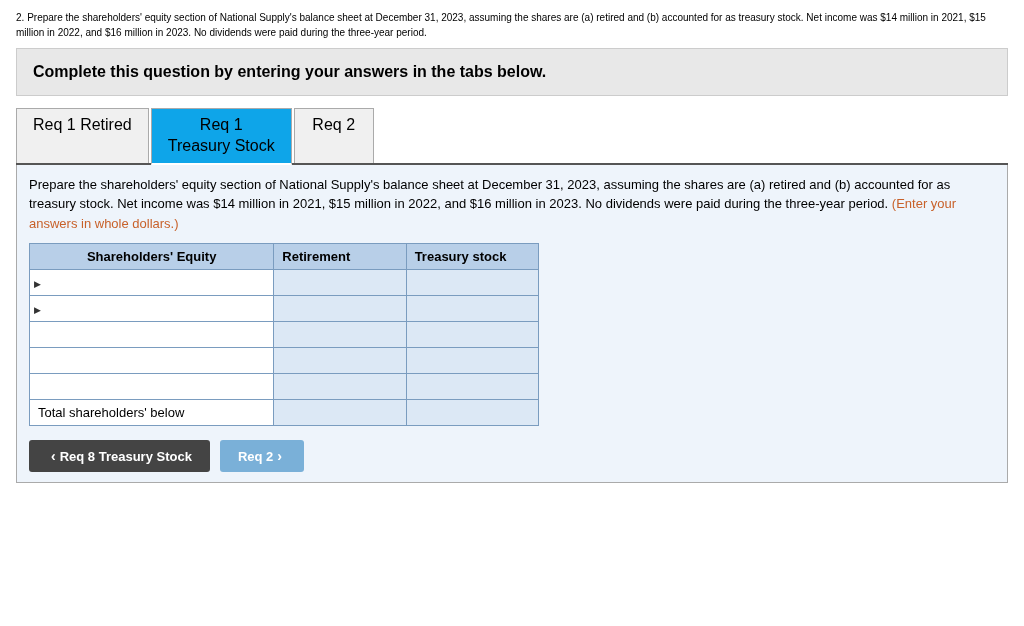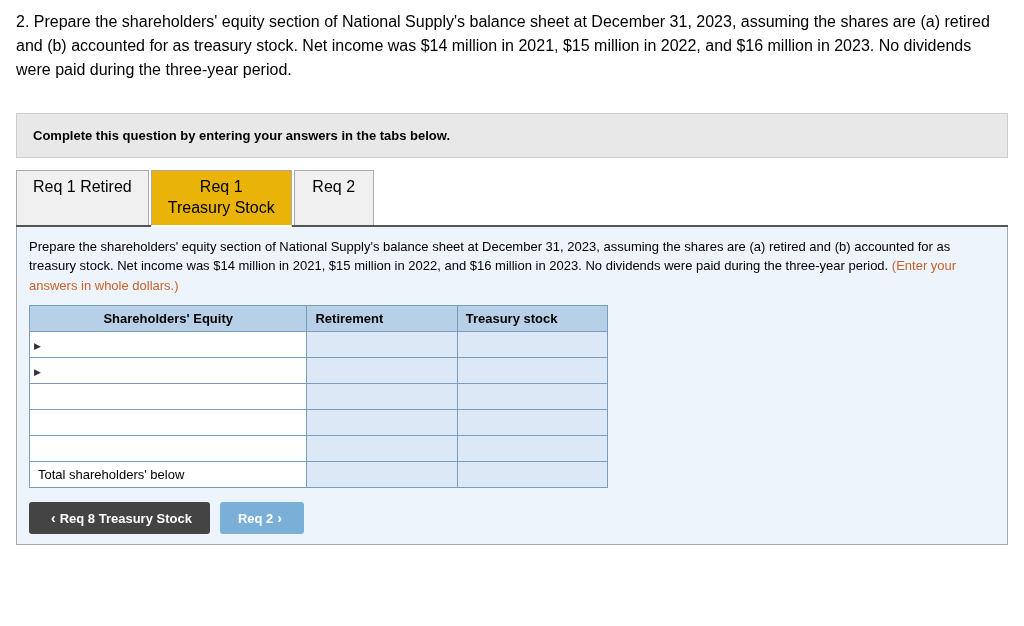--- a/index.html
+++ b/index.html
@@ -12,51 +12,51 @@
       font-size: 13px;
       background: #fff;
       color: #000;
       width: 1024px;
       min-height: 626px;
     }
     .page-container {
       padding: 10px 16px;
     }
     .question-text {
-      font-size: 16px;
+      font-size: 10px;
       line-height: 1.5;
-      margin-bottom: 31px;
+      margin-bottom: 8px;
     }
     .instruction-box {
       background: #e8e8e8;
       border: 1px solid #ccc;
       padding: 14px 16px;
       margin-bottom: 12px;
       font-weight: bold;
-      font-size: 13px;
+      font-size: 16px;
     }
     .tabs-container {
       display: flex;
       border-bottom: 2px solid #555;
       margin-bottom: 0;
     }
     .tab {
       padding: 6px 16px;
       border: 1px solid #aaa;
       border-bottom: none;
       background: #f0f0f0;
       cursor: pointer;
       font-size: 16px;
       margin-right: 2px;
       min-width: 80px;
       text-align: center;
       line-height: 1.3;
     }
     .tab.active {
-      background: #eab308;
+      background: #0ea5e9;
       border-bottom: 2px solid #fff;
       margin-bottom: -2px;
       font-weight: normal;
       z-index: 1;
     }
     .tab-content {
       border: 1px solid #aaa;
       border-top: none;
       padding: 10px 12px;
       background: #eef4fb;
@@ -64,21 +64,21 @@
     .tab-description {
       font-size: 13px;
       line-height: 1.5;
       margin-bottom: 10px;
       color: #000;
     }
     .orange-text {
       color: #c8612a;
     }
     .data-table {
-      width: 579px;
+      width: 510px;
       border-collapse: collapse;
       font-size: 13px;
     }
     .data-table th {
       background: #b8cfe8;
       border: 1px solid #7a9cbf;
       padding: 5px 8px;
       text-align: left;
       font-weight: bold;
     }

